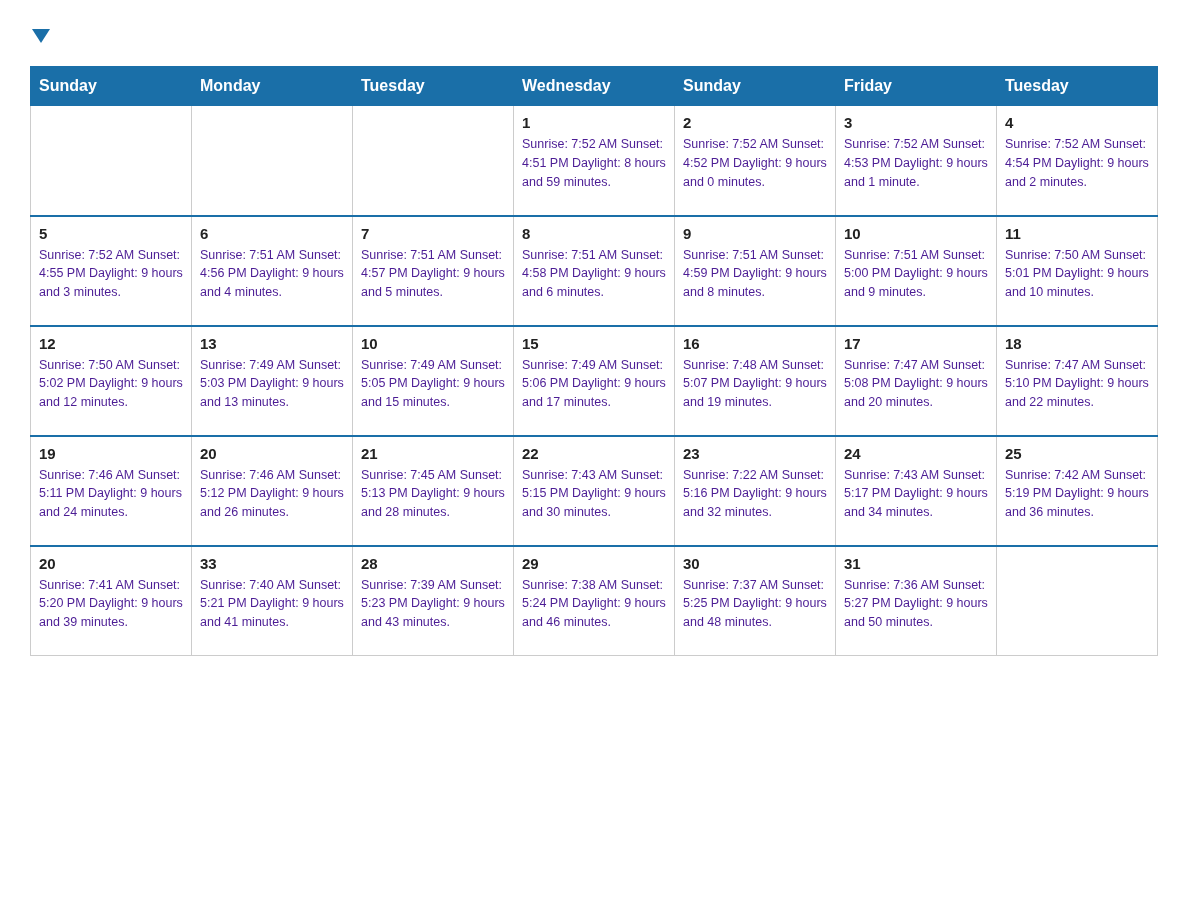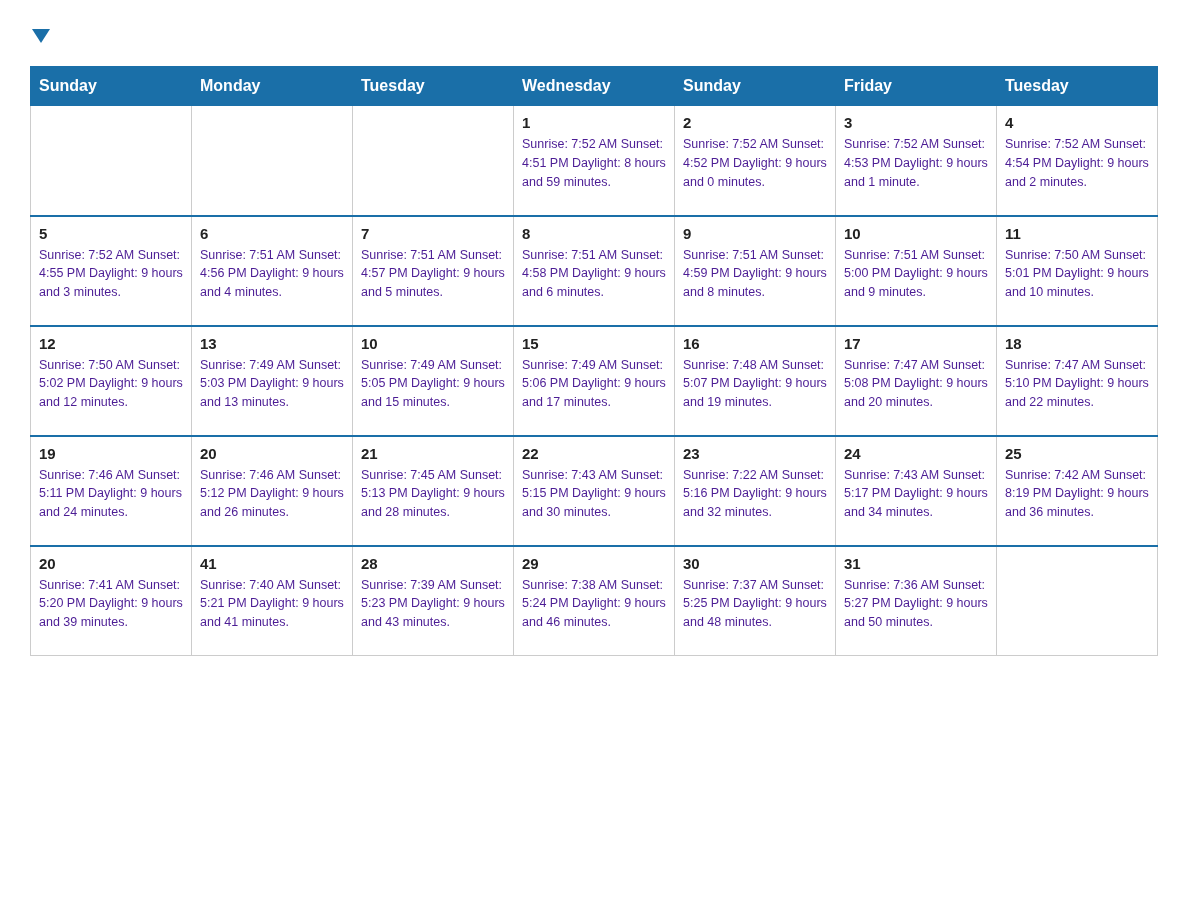--- a/index.html
+++ b/index.html
@@ -305,35 +305,35 @@
         <td>
           <span class="day-num">24</span>
           <div class="day-info">Sunrise: 7:43 AM
 Sunset: 5:17 PM
 Daylight: 9 hours
 and 34 minutes.</div>
         </td>
         <td>
           <span class="day-num">25</span>
           <div class="day-info">Sunrise: 7:42 AM
-Sunset: 8:19 PM
+Sunset: 5:19 PM
 Daylight: 9 hours
 and 36 minutes.</div>
         </td>
       </tr>
       <tr>
         <td>
           <span class="day-num">20</span>
           <div class="day-info">Sunrise: 7:41 AM
 Sunset: 5:20 PM
 Daylight: 9 hours
 and 39 minutes.</div>
         </td>
         <td>
-          <span class="day-num">41</span>
+          <span class="day-num">33</span>
           <div class="day-info">Sunrise: 7:40 AM
 Sunset: 5:21 PM
 Daylight: 9 hours
 and 41 minutes.</div>
         </td>
         <td>
           <span class="day-num">28</span>
           <div class="day-info">Sunrise: 7:39 AM
 Sunset: 5:23 PM
 Daylight: 9 hours

